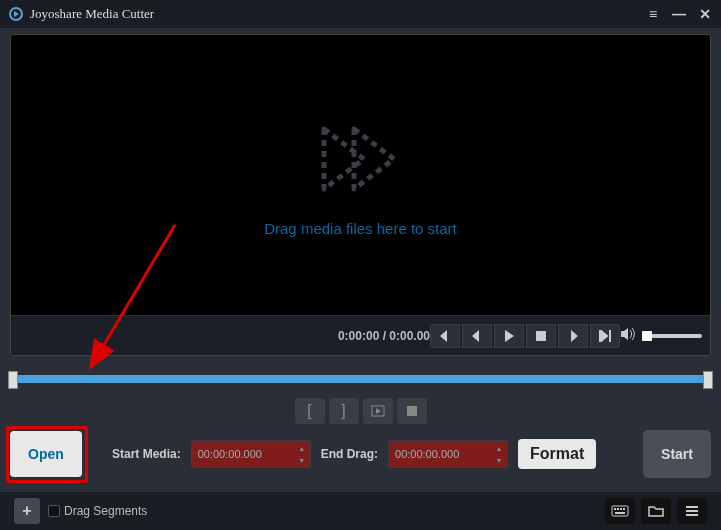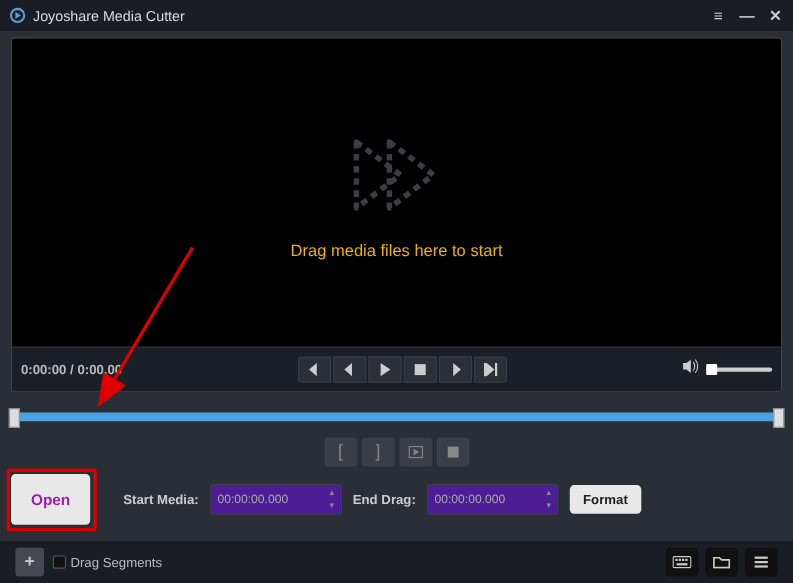--- a/index.html
+++ b/index.html
@@ -13,21 +13,21 @@
   position: relative;
 }
 .titlebar {
   height: 28px;
   background: #1a1d24;
   display: flex;
   align-items: center;
   justify-content: space-between;
   padding: 0 8px;
 }
-.titlebar-left { display: flex; align-items: center; gap: 6px; }
+.titlebar-left { display: flex; align-items: center; gap: 6px; font-family: Liberation Serif, serif; }
 .logo-icon { width: 16px; height: 16px; display:flex;align-items:center;justify-content:center; }
 .titlebar-title { color: #ddd; font-size: 13px; }
 .titlebar-right { display: flex; align-items: center; gap: 10px; }
 .win-btn { width: 16px; height: 16px; display:flex;align-items:center;justify-content:center;cursor:pointer;color:#ccc;font-size:14px;font-weight:bold; }
 
 .preview-area {
   margin: 6px 10px 4px 10px;
   height: 322px;
   background: #000;
   border: 1px solid #444;
@@ -37,32 +37,32 @@
   flex-direction: column;
 }
 .preview-canvas {
   flex: 1;
   display: flex;
   flex-direction: column;
   align-items: center;
   justify-content: center;
   gap: 16px;
 }
-.drop-text { color: #eab308; font-size: 15px; }
+.drop-text { color: #0369a1; font-size: 15px; }
 .play-icons {
   width: 110px; height: 90px;
   display:flex;align-items:center;justify-content:center;
 }
 
 .controls-bar {
   height: 40px;
   display: flex;
   align-items: center;
   padding: 0 8px;
-  justify-content: space-between;
+  justify-content: flex-end;
   background: #1b1f27;
   border-top: 1px solid #333;
 }
 .time-display { color: #bbb; font-size: 12px; font-weight: bold; }
 .transport { display:flex; align-items:center; gap:2px; }
 .transport-btn {
   width: 30px; height: 24px;
   background: #2b2f38;
   border: 1px solid #3a3e47;
   display:flex;align-items:center;justify-content:center;
@@ -103,21 +103,21 @@
   margin: 0 10px;
   height: 60px;
   display:flex;
   align-items:center;
   gap:10px;
   position:relative;
 }
 .open-btn {
   width: 72px; height: 46px;
   background: #e8e8e8;
-  color:#a21caf;
+  color:#0369a1;
   font-weight:bold;
   font-size:14px;
   border-radius:4px;
   display:flex;align-items:center;justify-content:center;
   cursor:pointer;
 }
 .open-highlight {
   position:absolute;
   left:-4px; top:2px;
   width:82px; height:57px;
@@ -128,40 +128,40 @@
 .seg-btn {
   width:30px;height:26px;
   background:#3a3e47;
   border-radius:3px;
   display:flex;align-items:center;justify-content:center;
   cursor:pointer;color:#888;
 }
 .time-label { color:#ccc; font-size:12px; font-weight:bold; }
 .time-input {
   width: 120px; height:28px;
-  background:#4c1d95;
+  background:#7f1d1d;
   border:1px solid #3a3e47;
   border-radius:3px;
   color:#aaa;
   font-size:11px;
   padding:0 18px 0 6px;
   position:relative;
 }
 .spinner-wrap { position:relative; }
 .spinner {
   position:absolute; right:2px; top:2px;
   width:14px;height:24px;
   display:flex;flex-direction:column;
 }
 .spinner div { flex:1; display:flex;align-items:center;justify-content:center;font-size:7px;color:#888;cursor:pointer; }
 .format-btn {
   padding: 6px 12px;
   background:#e8e8e8;
   color:#222;
-  font-size:12px;
+  font-size:16px;
   font-weight:bold;
   border-radius:4px;
   cursor:pointer;
 }
 .start-btn {
   width:68px;height:48px;
   background:#4a4e57;
   color:#ddd;
   font-weight:bold;
   font-size:14px;
@@ -314,20 +314,21 @@
   <span class="time-label">End Drag:</span>
   <div class="spinner-wrap">
     <input class="time-input" value="00:00:00.000" style="">
     <div class="spinner">
         <div>▲</div>
         <div>▼</div>
       </div>
   </div>
   <div class="format-btn">Format</div>
   <div style="flex:1"></div>
+  <div class="start-btn">Start</div>
 </div>
 
 <div class="bottom-bar">
   <div class="bottom-left">
     <div class="add-btn">+</div>
     <div class="merge-check">
       <div class="checkbox"></div>
       <span>Drag Segments</span>
     </div>
   </div>

